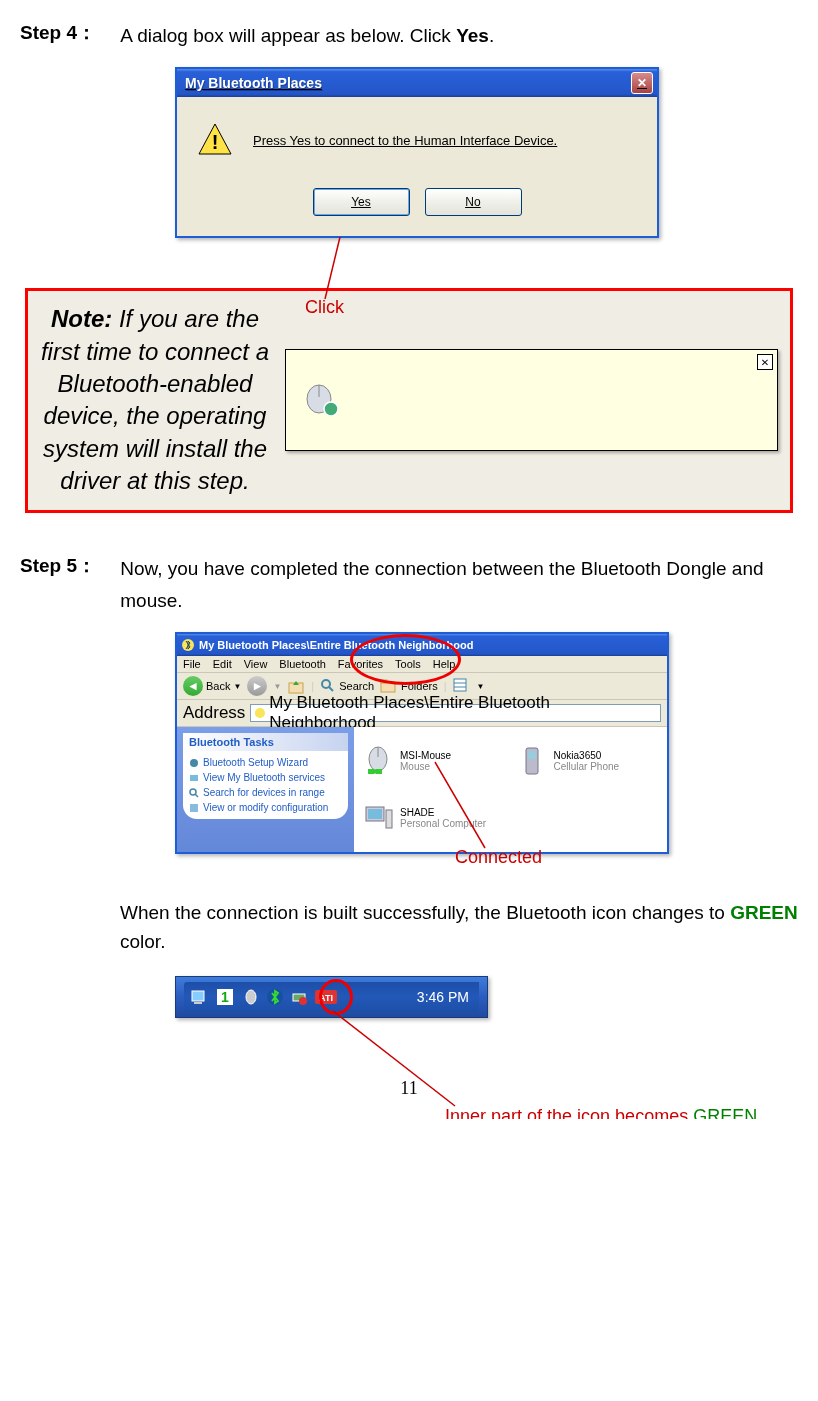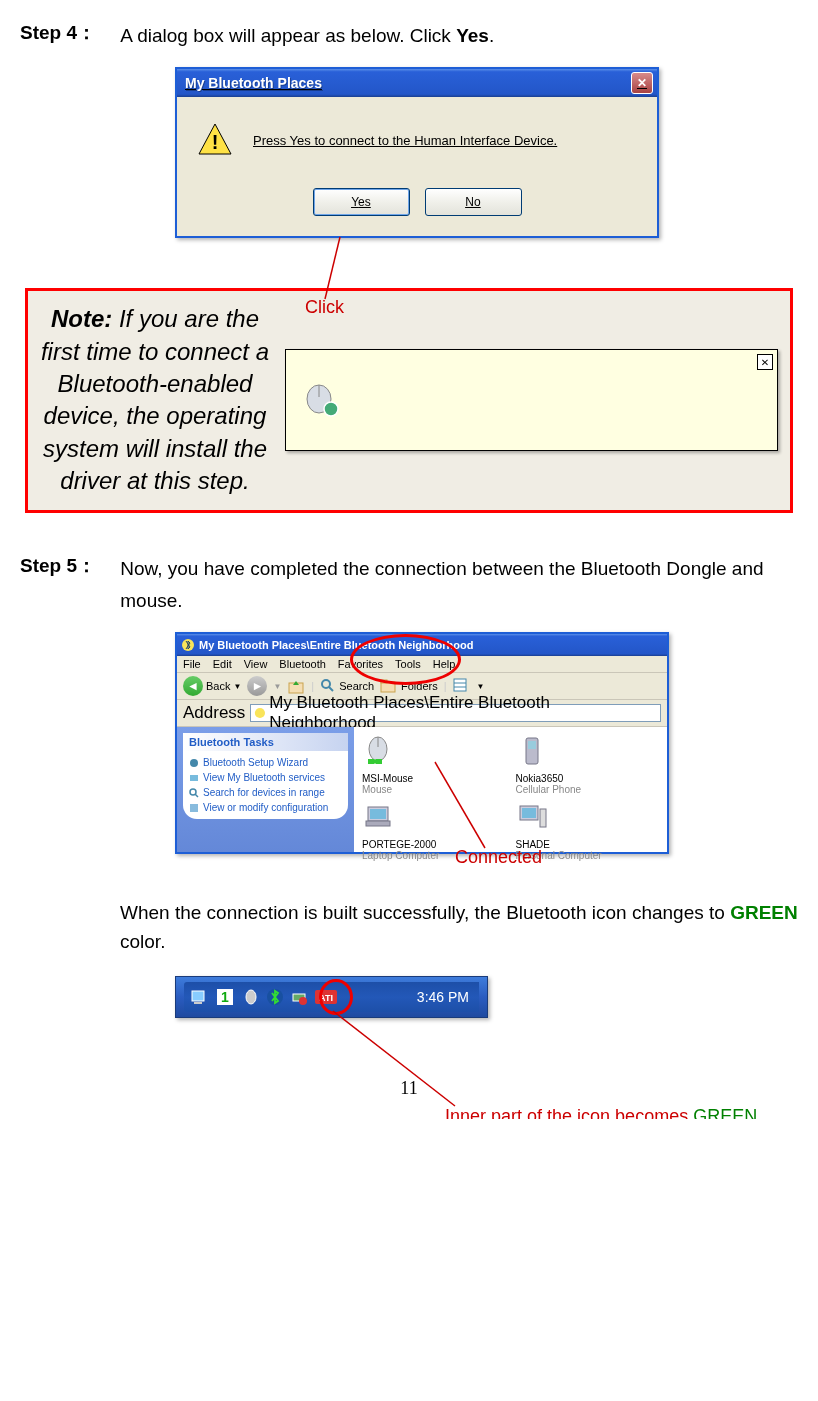--- a/index.html
+++ b/index.html
@@ -301,23 +301,22 @@
     padding: 8px;
     display: grid;
     grid-template-columns: 1fr 1fr;
     gap: 6px 10px;
     font-size: 10px;
     font-family: Tahoma, sans-serif;
     position: relative;
   }
   .device-item {
     display: flex;
-    align-items: flex-start;
+    align-items: center;
     gap: 6px;
-    flex-direction: column;
   }
   .dev-icon {
     width: 32px;
     height: 32px;
     flex-shrink: 0;
     position: relative;
   }
   .dev-text .dev-name { color: #000; }
   .dev-text .dev-type { color: #888; }
   .red-circle {
@@ -584,31 +583,20 @@
               <rect x="10" y="3" width="12" height="26" rx="2" fill="#bbc" stroke="#778"></rect>
               <rect x="12" y="6" width="8" height="8" fill="#9cd"></rect>
             </svg>
           <div class="dev-text">
               <div class="dev-name">Nokia3650</div>
               <div class="dev-type">Cellular Phone</div>
             </div>
         </div>
         <div class="device-item">
           <svg class="dev-icon" viewBox="0 0 32 32">
-              <rect x="6" y="6" width="20" height="14" fill="#ccd" stroke="#778"></rect>
-              <rect x="8" y="8" width="16" height="10" fill="#7bd"></rect>
-              <rect x="4" y="20" width="24" height="5" fill="#aab" stroke="#778"></rect>
-            </svg>
-          <div class="dev-text">
-              <div class="dev-name">PORTEGE-2000</div>
-              <div class="dev-type">Laptop Computer</div>
-            </div>
-        </div>
-        <div class="device-item">
-          <svg class="dev-icon" viewBox="0 0 32 32">
               <rect x="4" y="5" width="18" height="14" fill="#ccd" stroke="#778"></rect>
               <rect x="6" y="7" width="14" height="10" fill="#7bd"></rect>
               <rect x="24" y="8" width="6" height="18" fill="#ddd" stroke="#778"></rect>
             </svg>
           <div class="dev-text">
               <div class="dev-name">SHADE</div>
               <div class="dev-type">Personal Computer</div>
             </div>
         </div>
       </div>

